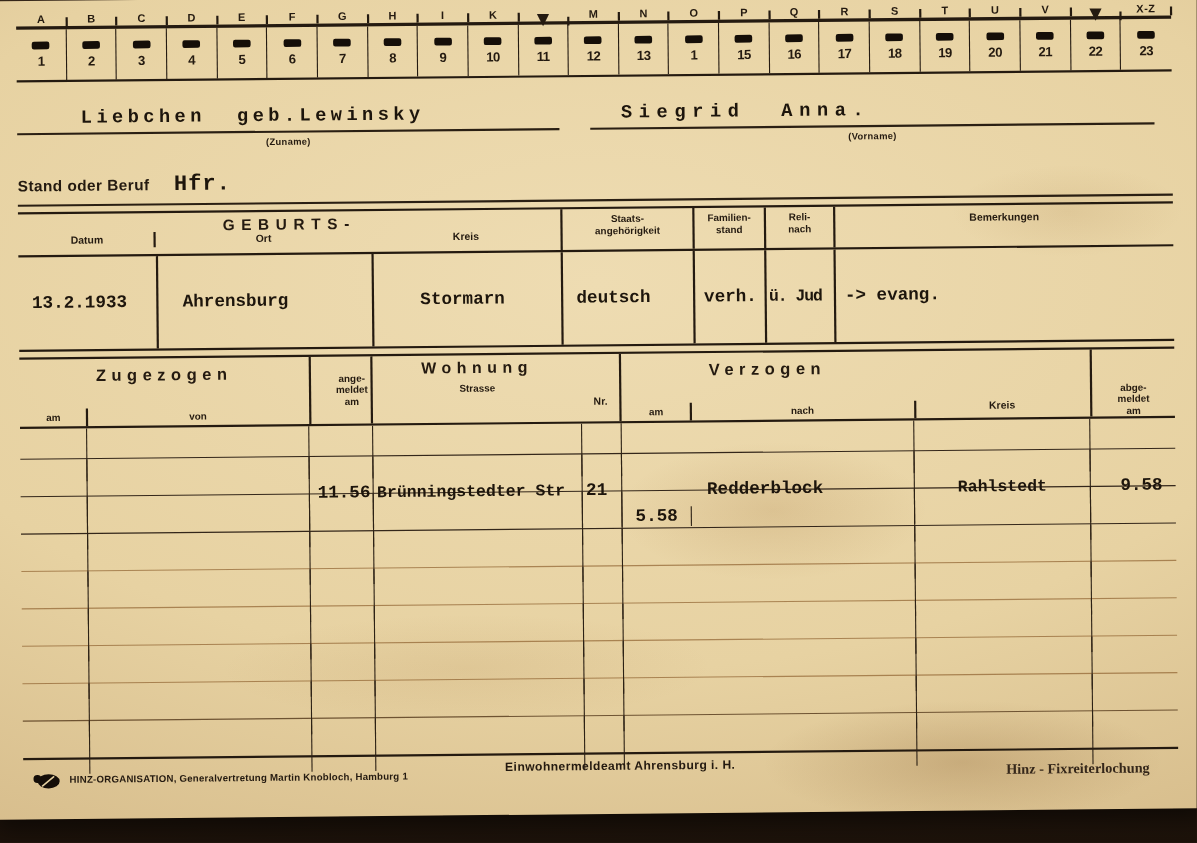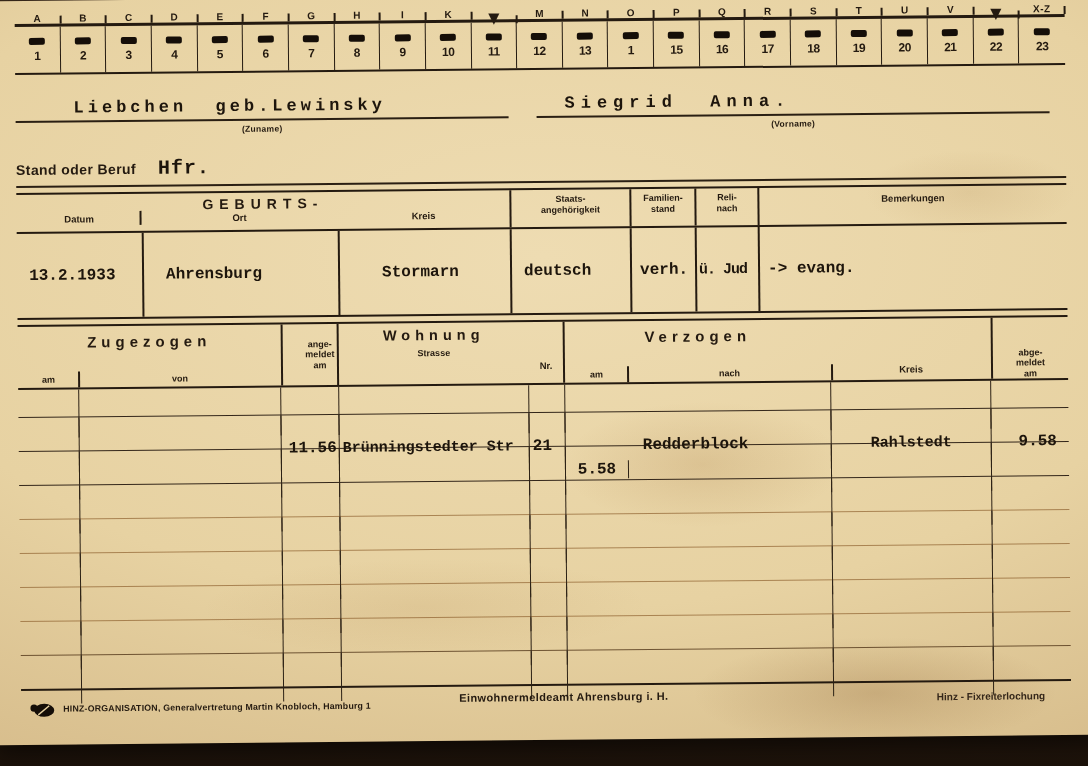--- a/index.html
+++ b/index.html
@@ -123,21 +123,21 @@
   .m-cell.c6{padding-left:14px;}
   .m-cell.c7{justify-content:center;font-size:15px;}
   .m-cell.c8{justify-content:center;padding-left:15px;}
 
   
   .footer{position:relative;display:flex;align-items:center;margin-top:7px;height:22px;}
   .footer-left{display:flex;align-items:center;gap:8px;padding-left:8px;}
   .hinz-logo{flex:0 0 auto;}
   .footer-left-text{font-size:8.8px;font-weight:bold;letter-spacing:.2px;}
   .footer-center{position:absolute;left:438px;top:-2px;font-size:11px;font-weight:bold;letter-spacing:.4px;}
-  .footer-right{position:absolute;right:26px;top:2px;font-size:10px;font-weight:bold;color:#35271a;}
+  .footer-right{position:absolute;right:26px;top:2px;font-size:13px;font-weight:bold;color:#35271a;font-family:Liberation Serif, serif;}
 </style>
 </head>
 <body>
 
 <div class="photo">
   <div class="card">
 
     <div class="content">
 
       <div class="ruler">

